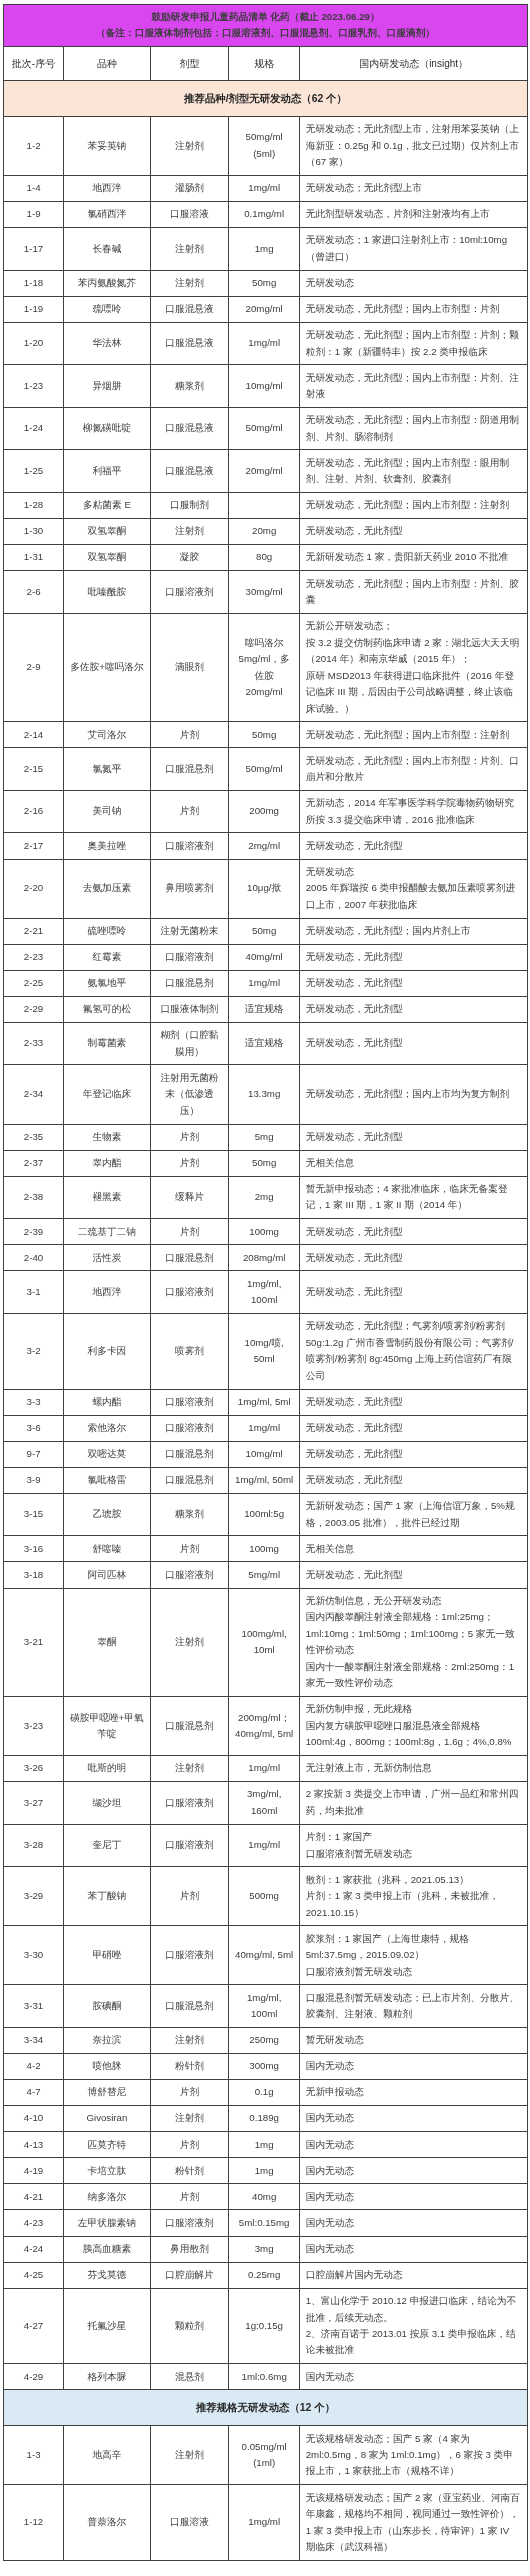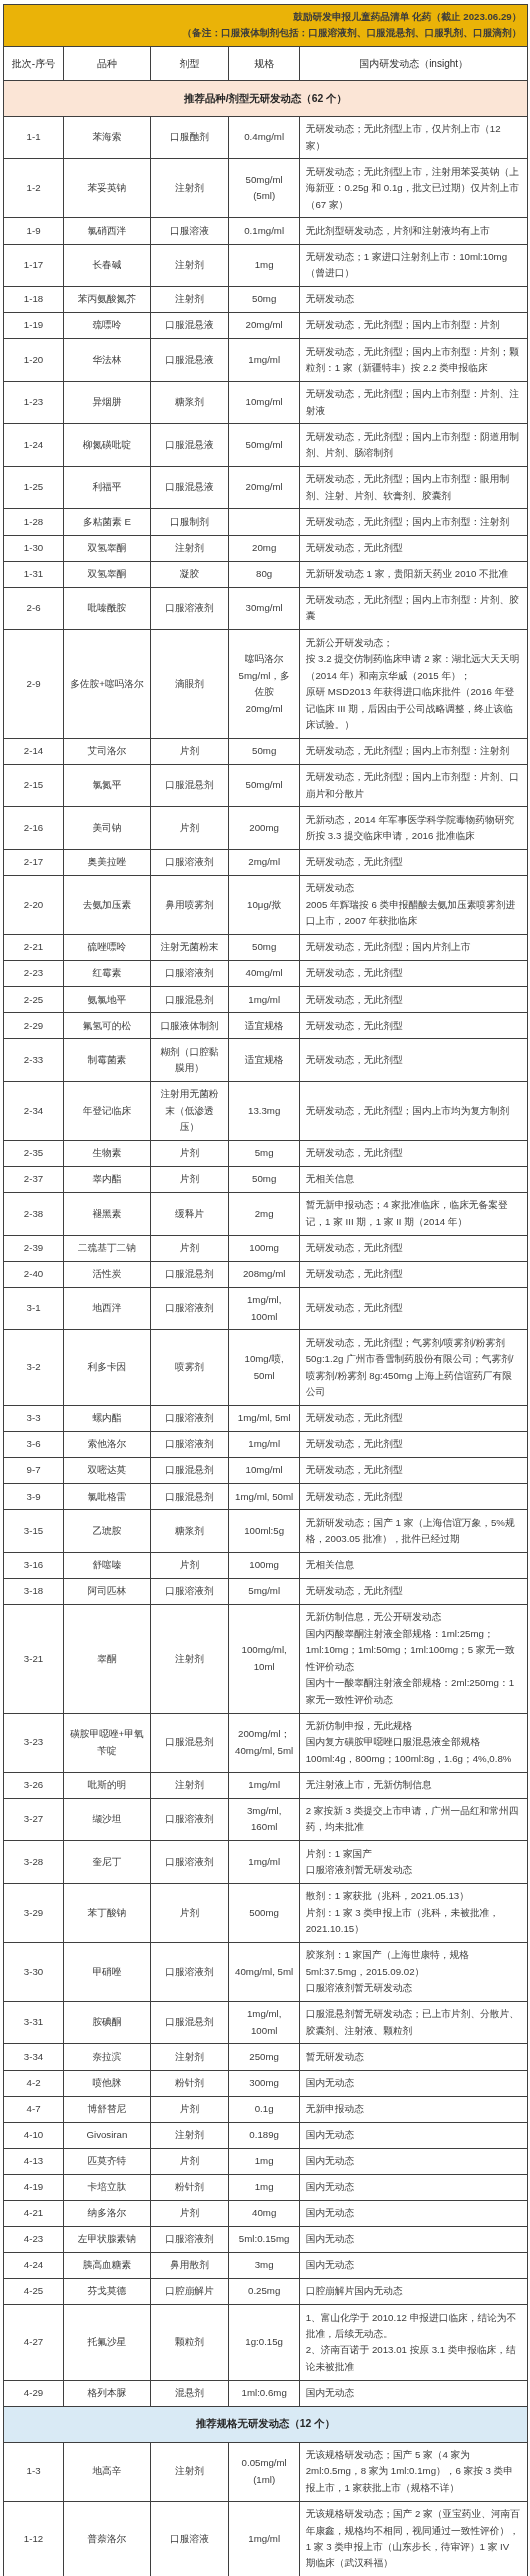--- a/index.html
+++ b/index.html
@@ -18,24 +18,24 @@
   table.drug-table td{
     border:1.1px solid #3f3f3f;
     padding:4.3px 5.7px;
     font-size:9.7px;
     line-height:1.7;
     color:#3c3c3c;
     vertical-align:middle;
     word-break:break-word;
   }
   td.title-cell{
-    background:#eab308;
+    background:#d946ef;
     border:1.4px solid #1f3864;
     color:#ffffff;
-    text-align:right;
+    text-align:center;
     font-weight:700;
     font-size:11.4px;
     line-height:2.15;
     padding:7.2px 4.3px;
   }
   tr.col-header-row td{
     text-align:center;
     font-size:10px;
     padding:7.9px 2.9px;
     color:#2e2e2e;
@@ -75,32 +75,32 @@
           <td>品种</td>
           <td>剂型</td>
           <td>规格</td>
           <td>国内研发动态（insight）</td>
         </tr>
 
     <tr class="section-header-row">
           <td colspan="5" style="background: rgb(251, 229, 214); margin-left: 48px;">推荐品种/剂型无研发动态（62 个）</td>
         </tr>
         <tr>
-          <td class="c0">1-1</td>
-          <td class="c1">苯海索</td>
-          <td class="c2">口服酏剂</td>
-          <td class="c3">0.4mg/ml</td>
-          <td class="c4">无研发动态；无此剂型上市，仅片剂上市（12 家）</td>
-        </tr>
-        <tr>
           <td class="c0">1-2</td>
           <td class="c1">苯妥英钠</td>
           <td class="c2">注射剂</td>
           <td class="c3">50mg/ml (5ml)</td>
           <td class="c4">无研发动态；无此剂型上市，注射用苯妥英钠（上海新亚：0.25g 和 0.1g，批文已过期）仅片剂上市（67 家）</td>
+        </tr>
+        <tr>
+          <td class="c0">1-4</td>
+          <td class="c1">地西泮</td>
+          <td class="c2">灌肠剂</td>
+          <td class="c3">1mg/ml</td>
+          <td class="c4">无研发动态；无此剂型上市</td>
         </tr>
         <tr>
           <td class="c0">1-9</td>
           <td class="c1">氯硝西泮</td>
           <td class="c2">口服溶液</td>
           <td class="c3">0.1mg/ml</td>
           <td class="c4">无此剂型研发动态，片剂和注射液均有上市</td>
         </tr>
         <tr>
           <td class="c0">1-17</td>

